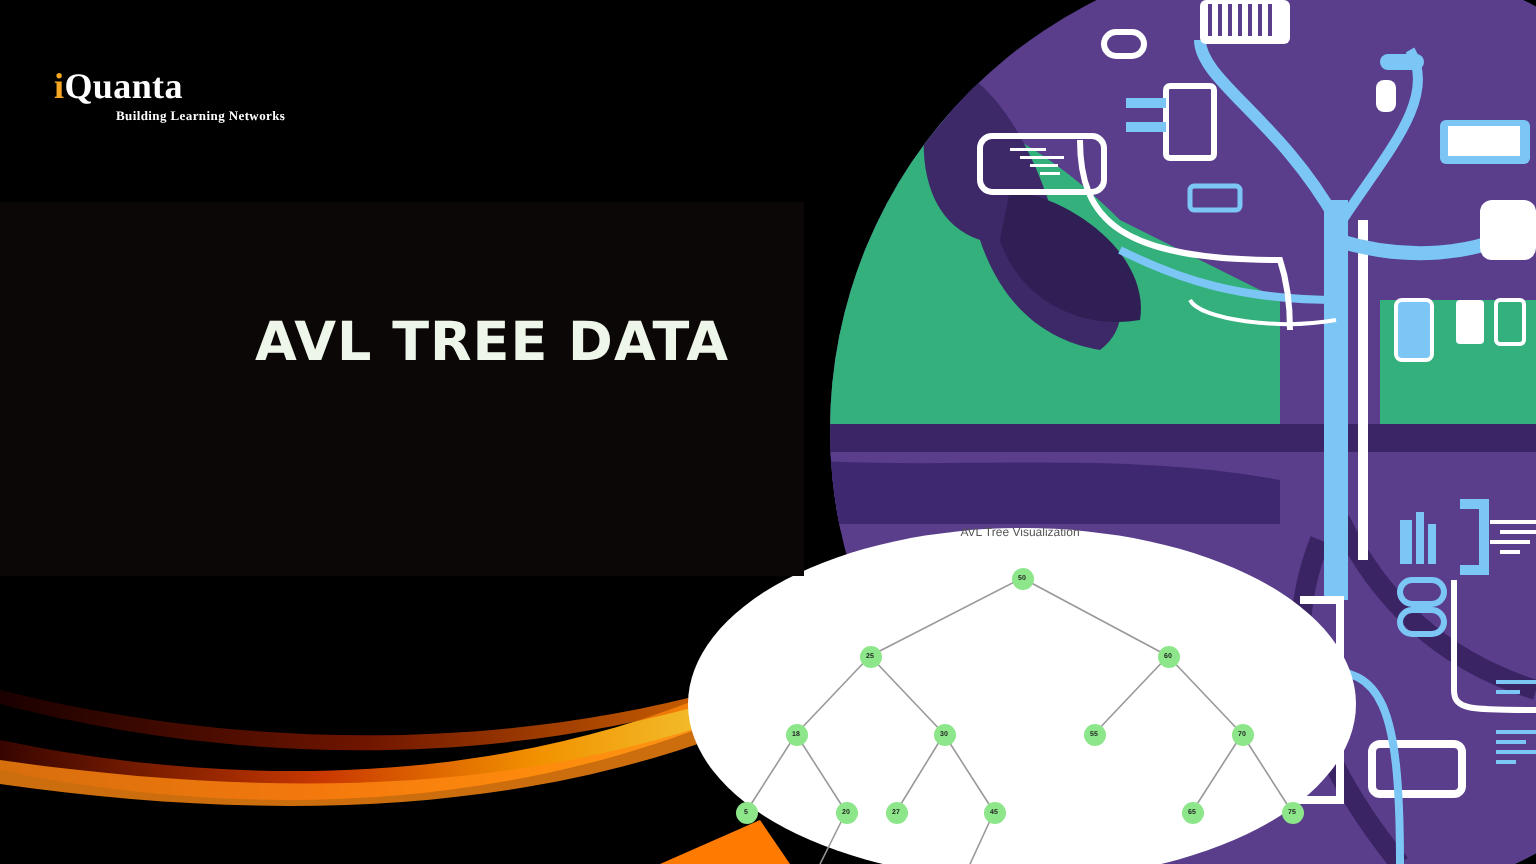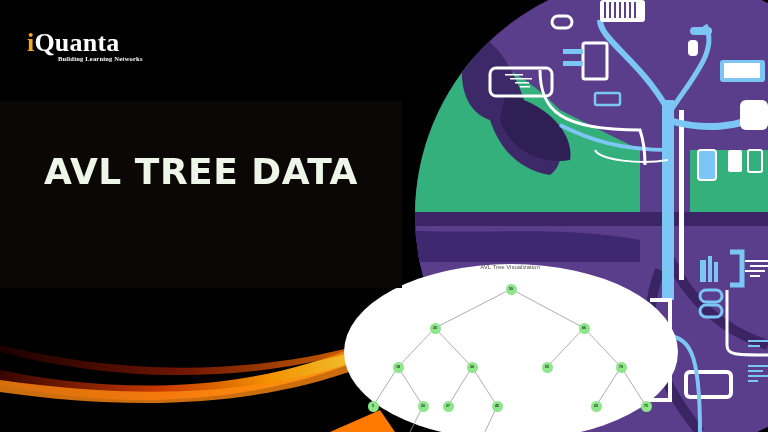--- a/index.html
+++ b/index.html
@@ -1,23 +1,23 @@
 <!DOCTYPE html>
 <html><head>
 <meta charset="utf-8">
 <style>
   html,body{margin:0;padding:0;}
   body{width:768px;height:432px;overflow:hidden;background:#000;position:relative;font-family:"Liberation Sans",sans-serif;}
   .canvas{position:absolute;left:0;top:0;width:768px;height:432px;overflow:hidden;background:#000;}
   .logo{position:absolute;left:27px;top:30px;}
-  .logo-main{font-family:"Liberation Serif","DejaVu Serif",serif;font-size:26px;font-weight:bold;color:#fff;line-height:26px;letter-spacing:0.2px;}
+  .logo-main{font-family:"Liberation Serif","DejaVu Serif",serif;font-size:18px;font-weight:bold;color:#fff;line-height:26px;letter-spacing:0.2px;}
   .logo-i{color:#f5a623;}
   .logo-sub{font-family:"Liberation Serif","DejaVu Serif",serif;font-size:6.5px;font-weight:bold;color:#fff;margin-left:31px;margin-top:-1px;letter-spacing:0.2px;}
   .title-box{position:absolute;left:0;top:101px;width:402px;height:187px;background:#0b0707;}
-  .title{position:absolute;left:0;top:137px;width:402px;text-align:center;color:#eef6e9;font-family:"DejaVu Sans","Liberation Sans",sans-serif;font-weight:bold;font-size:36px;line-height:69px;letter-spacing:0.5px;}
+  .title{position:absolute;left:0;top:137px;width:402px;text-align:center;color:#eef6e9;font-family:"DejaVu Sans","Liberation Sans",sans-serif;font-weight:bold;font-size:27px;line-height:69px;letter-spacing:0.5px;padding-left:45px;}
   .art{position:absolute;left:0;top:0;width:768px;height:432px;}
   .viz-title{position:absolute;left:470px;top:264px;width:80px;text-align:center;font-size:6px;color:#555;font-family:"Liberation Sans",sans-serif;}
   .node{position:absolute;width:11px;height:11px;border-radius:50%;background:#8de68a;font-size:3.5px;line-height:11px;text-align:center;color:#222;font-weight:bold;font-family:"Liberation Sans",sans-serif;}
 </style>
 </head>
 <body>
 
 <div class="canvas">
 
   <svg class="art" width="768" height="432" viewBox="0 0 768 432">

